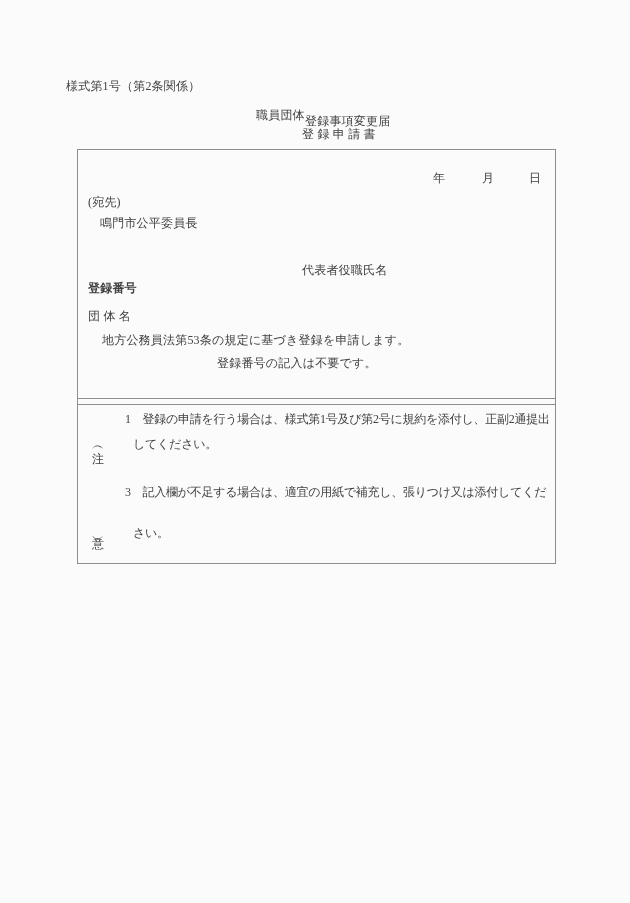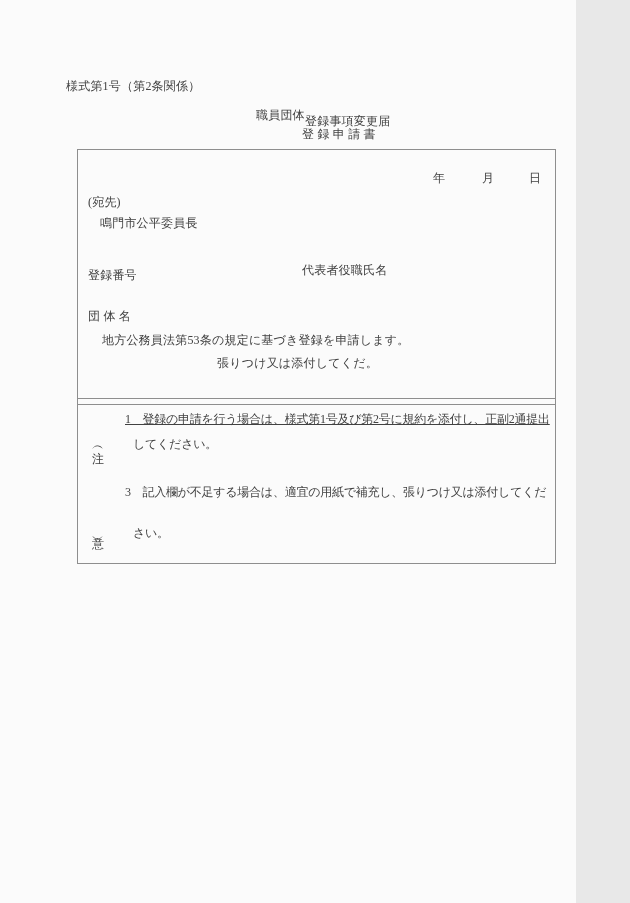--- a/index.html
+++ b/index.html
@@ -2,21 +2,21 @@
 <html><head>
 <meta charset="utf-8">
 <style>
   html,body{margin:0;padding:0;}
   body{
     background:#e8e8e8;
     font-family:"Liberation Serif","DejaVu Serif",serif;
   }
   .page{
     position:relative;
-    width:576px;height:903px;
+    width:630px;height:903px;
     background:#fbfbfb;
     color:#414141;
     overflow:hidden;
     font-size:12px;
   }
   .txt{
     position:absolute;
     white-space:nowrap;
     line-height:1.15;
     letter-spacing:0.2px;
@@ -63,29 +63,29 @@
   <div class="hline" style="top:404px;"></div>
 
   <div class="txt" style="left:433px;top:172px;">年</div>
   <div class="txt" style="left:482px;top:172px;">月</div>
   <div class="txt" style="left:529px;top:172px;">日</div>
 
   <div class="txt" style="left:88px;top:196px;">(宛先)</div>
   <div class="txt" style="left:100px;top:217px;">鳴門市公平委員長</div>
 
   <div class="txt" style="left:302px;top:264px;">代表者役職氏名</div>
-  <div class="txt" style="left:88px;top:269px;">登録番号</div>
+  <div class="txt" style="left:88px;top:282px;font-weight:bold;">登録番号</div>
   <div class="txt" style="left:88px;top:310px;">団 体 名</div>
 
   <div class="txt" style="left:102px;top:334px;text-align:center;">地方公務員法第53条の規定に基づき登録を申請します。</div>
-  <div class="txt" style="left:217px;top:357px;">張りつけ又は添付してくだ。</div>
+  <div class="txt" style="left:217px;top:357px;">登録番号の記入は不要です。</div>
 
   <div class="note-side">
     <span>（注</span>
     <span>意）</span>
   </div>
 
-  <div class="txt note-line" style="left:125px;top:413px;text-decoration:underline;">1　登録の申請を行う場合は、様式第1号及び第2号に規約を添付し、正副2通提出</div>
+  <div class="txt note-line" style="left:125px;top:413px;">1　登録の申請を行う場合は、様式第1号及び第2号に規約を添付し、正副2通提出</div>
   <div class="txt note-line" style="left:133px;top:438px;">してください。</div>
   <div class="txt note-line" style="left:125px;top:486px;text-align:right;">3　記入欄が不足する場合は、適宜の用紙で補充し、張りつけ又は添付してくだ</div>
   <div class="txt note-line" style="left:133px;top:511px;margin-top:16px;">さい。</div>
 
 </div>
 
 </body></html>

